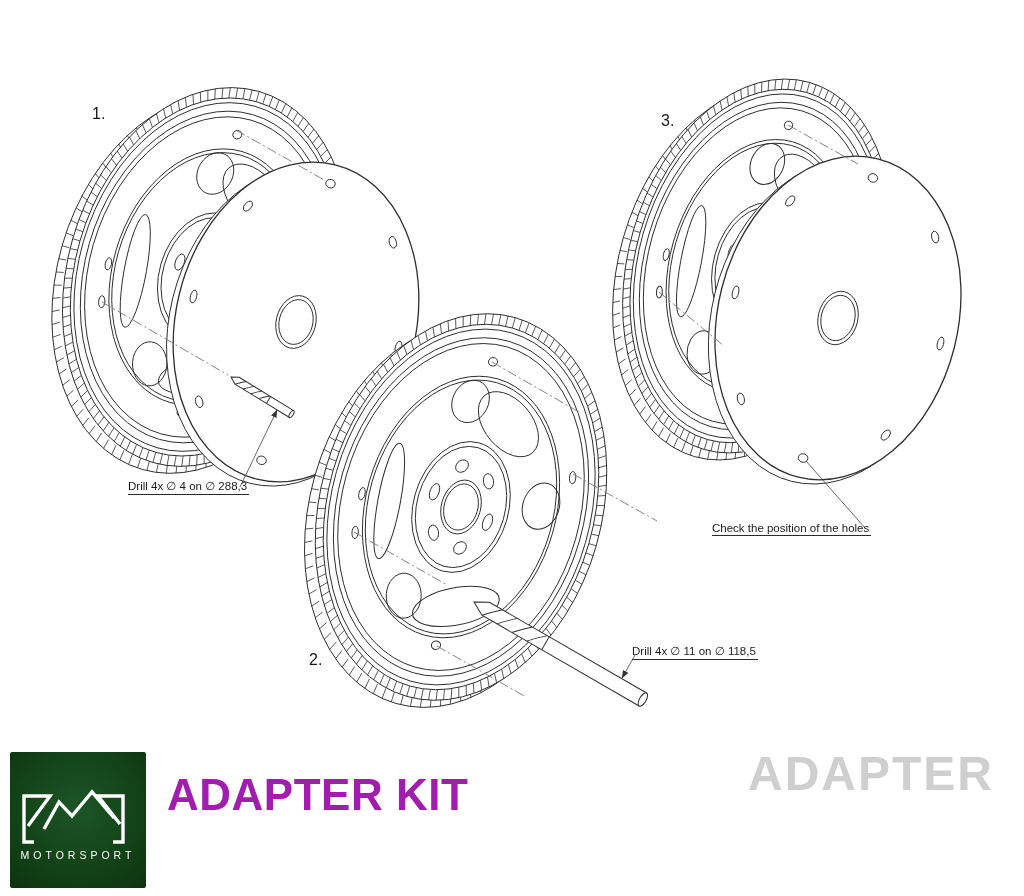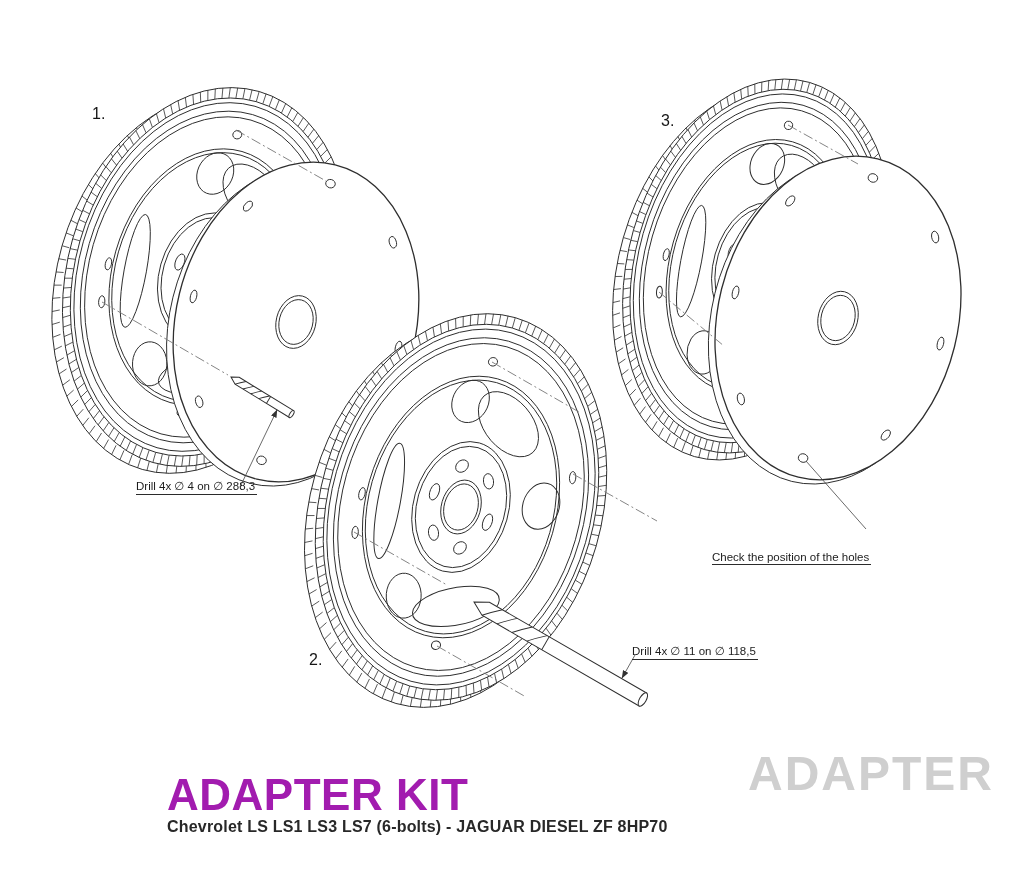--- a/index.html
+++ b/index.html
@@ -333,22 +333,29 @@
         <path d="M65.25,7.5 Q72,0 80.25,-7.5" fill="none" stroke="#2e2e2e" stroke-width="0.9"></path>
         <line x1="82.5" y1="-7.5" x2="82.5" y2="7.5" stroke="#2e2e2e" stroke-width="0.9"></line>
       </g>
       <line x1="635" y1="655" x2="622" y2="678" stroke="#444" stroke-width="0.8" marker-end="url(#arr)"></line>
     </svg>
 
   <div class="fig-label" style="left:92px;top:105px">1.</div>
   <div class="fig-label" style="left:309px;top:651px">2.</div>
   <div class="fig-label" style="left:661px;top:112px">3.</div>
 
-  <div class="annotation" style="left:136px;top:479px">Drill 4x ∅ 4 on  ∅ 288,3</div>
+  <div class="annotation" style="left:128px;top:479px">Drill 4x ∅ 4 on  ∅ 288,3</div>
   <div class="annotation" style="left:632px;top:644px">Drill 4x ∅ 11 on  ∅ 118,5</div>
-  <div class="annotation" style="left:712px;top:551px">Check the position of the holes</div>
+  <div class="annotation" style="left:712px;top:522px">Check the position of the holes</div>
 
   <div class="footer">
+    <div class="logo">
+      <svg width="136" height="136" viewBox="0 0 136 136">
+        <path d="M24,90 L14,90 L14,44 L40,44 L18,74" fill="none" stroke="#fff" stroke-width="3.4"></path>
+        <path d="M34,77 L49,50 L62,64 L82,40 L104,66" fill="none" stroke="#fff" stroke-width="3.4"></path>
+        <path d="M110,72 L88,44 L113,44 L113,90 L103,90" fill="none" stroke="#fff" stroke-width="3.4"></path>
+      </svg>
+      <div class="logo-sub">MOTORSPORT</div>
+    </div>
     <h1 class="title">ADAPTER KIT</h1>
-    <div class="subtitle">Chevrolet LS LS1 LS3 LS7 (6-bolts) - JAGUAR DIESEL ZF 8HP70</div>
     <div class="watermark">ADAPTER</div>
   </div>
 </div>
 
 </body></html>

